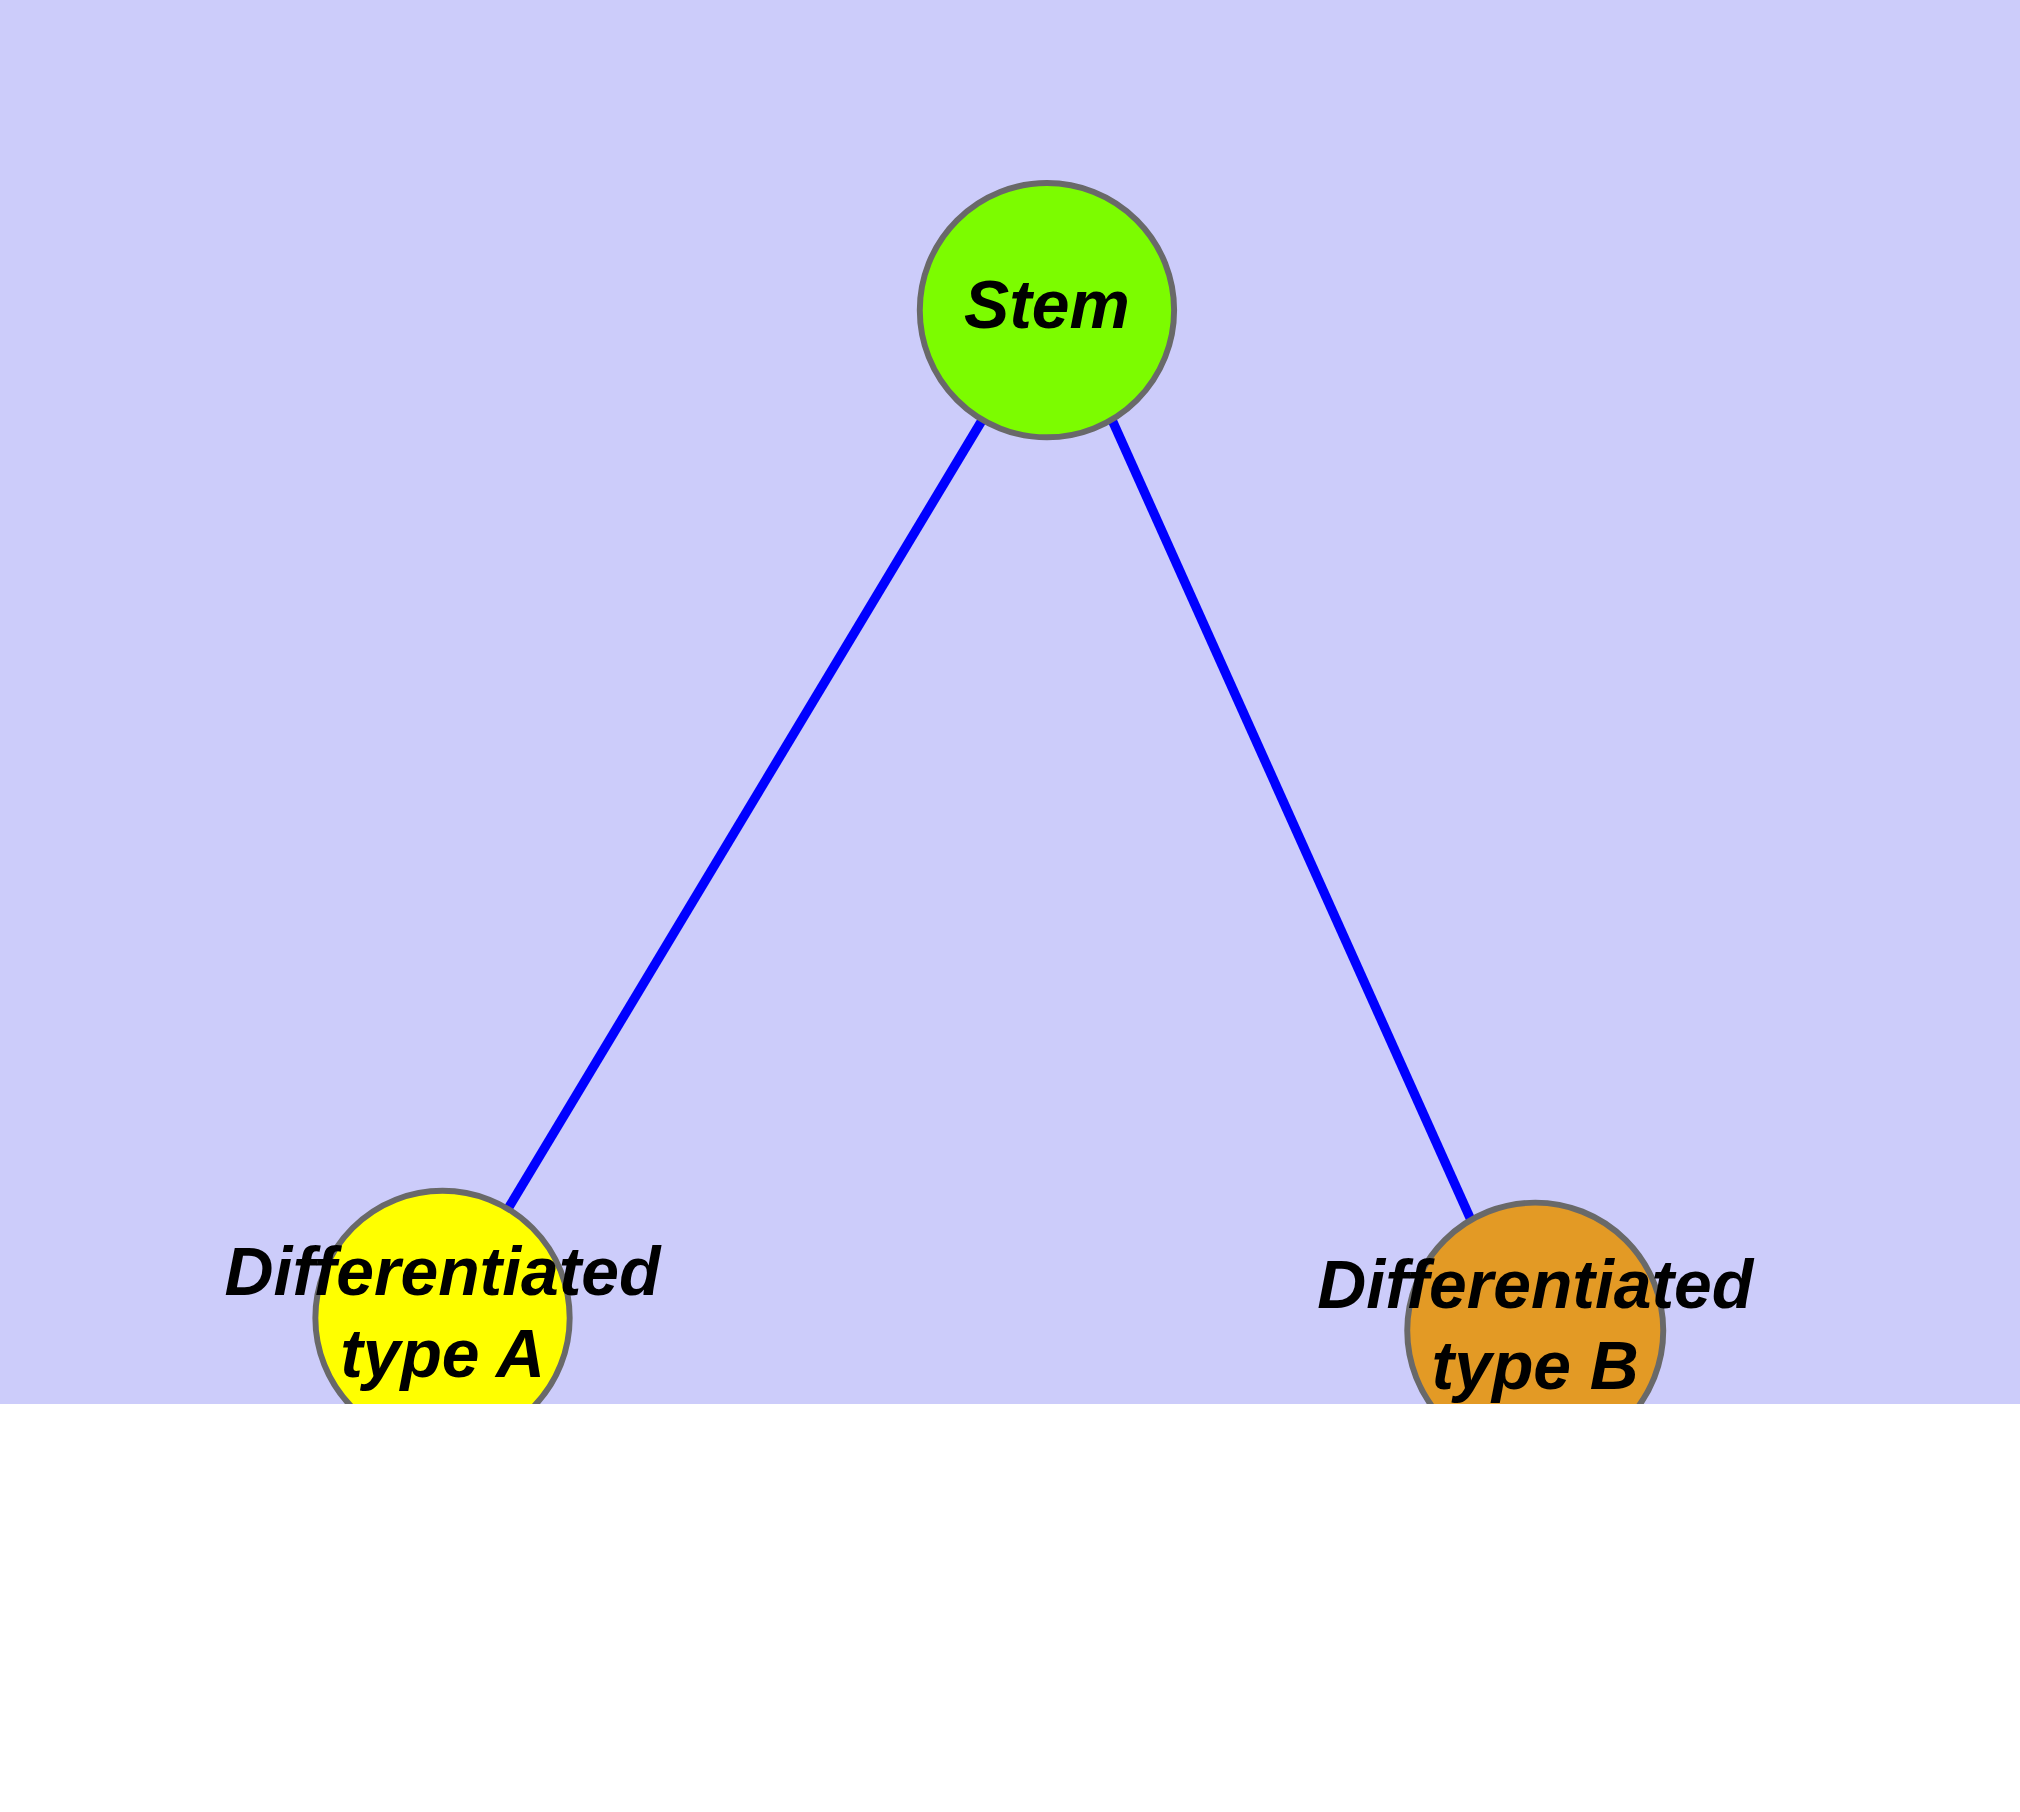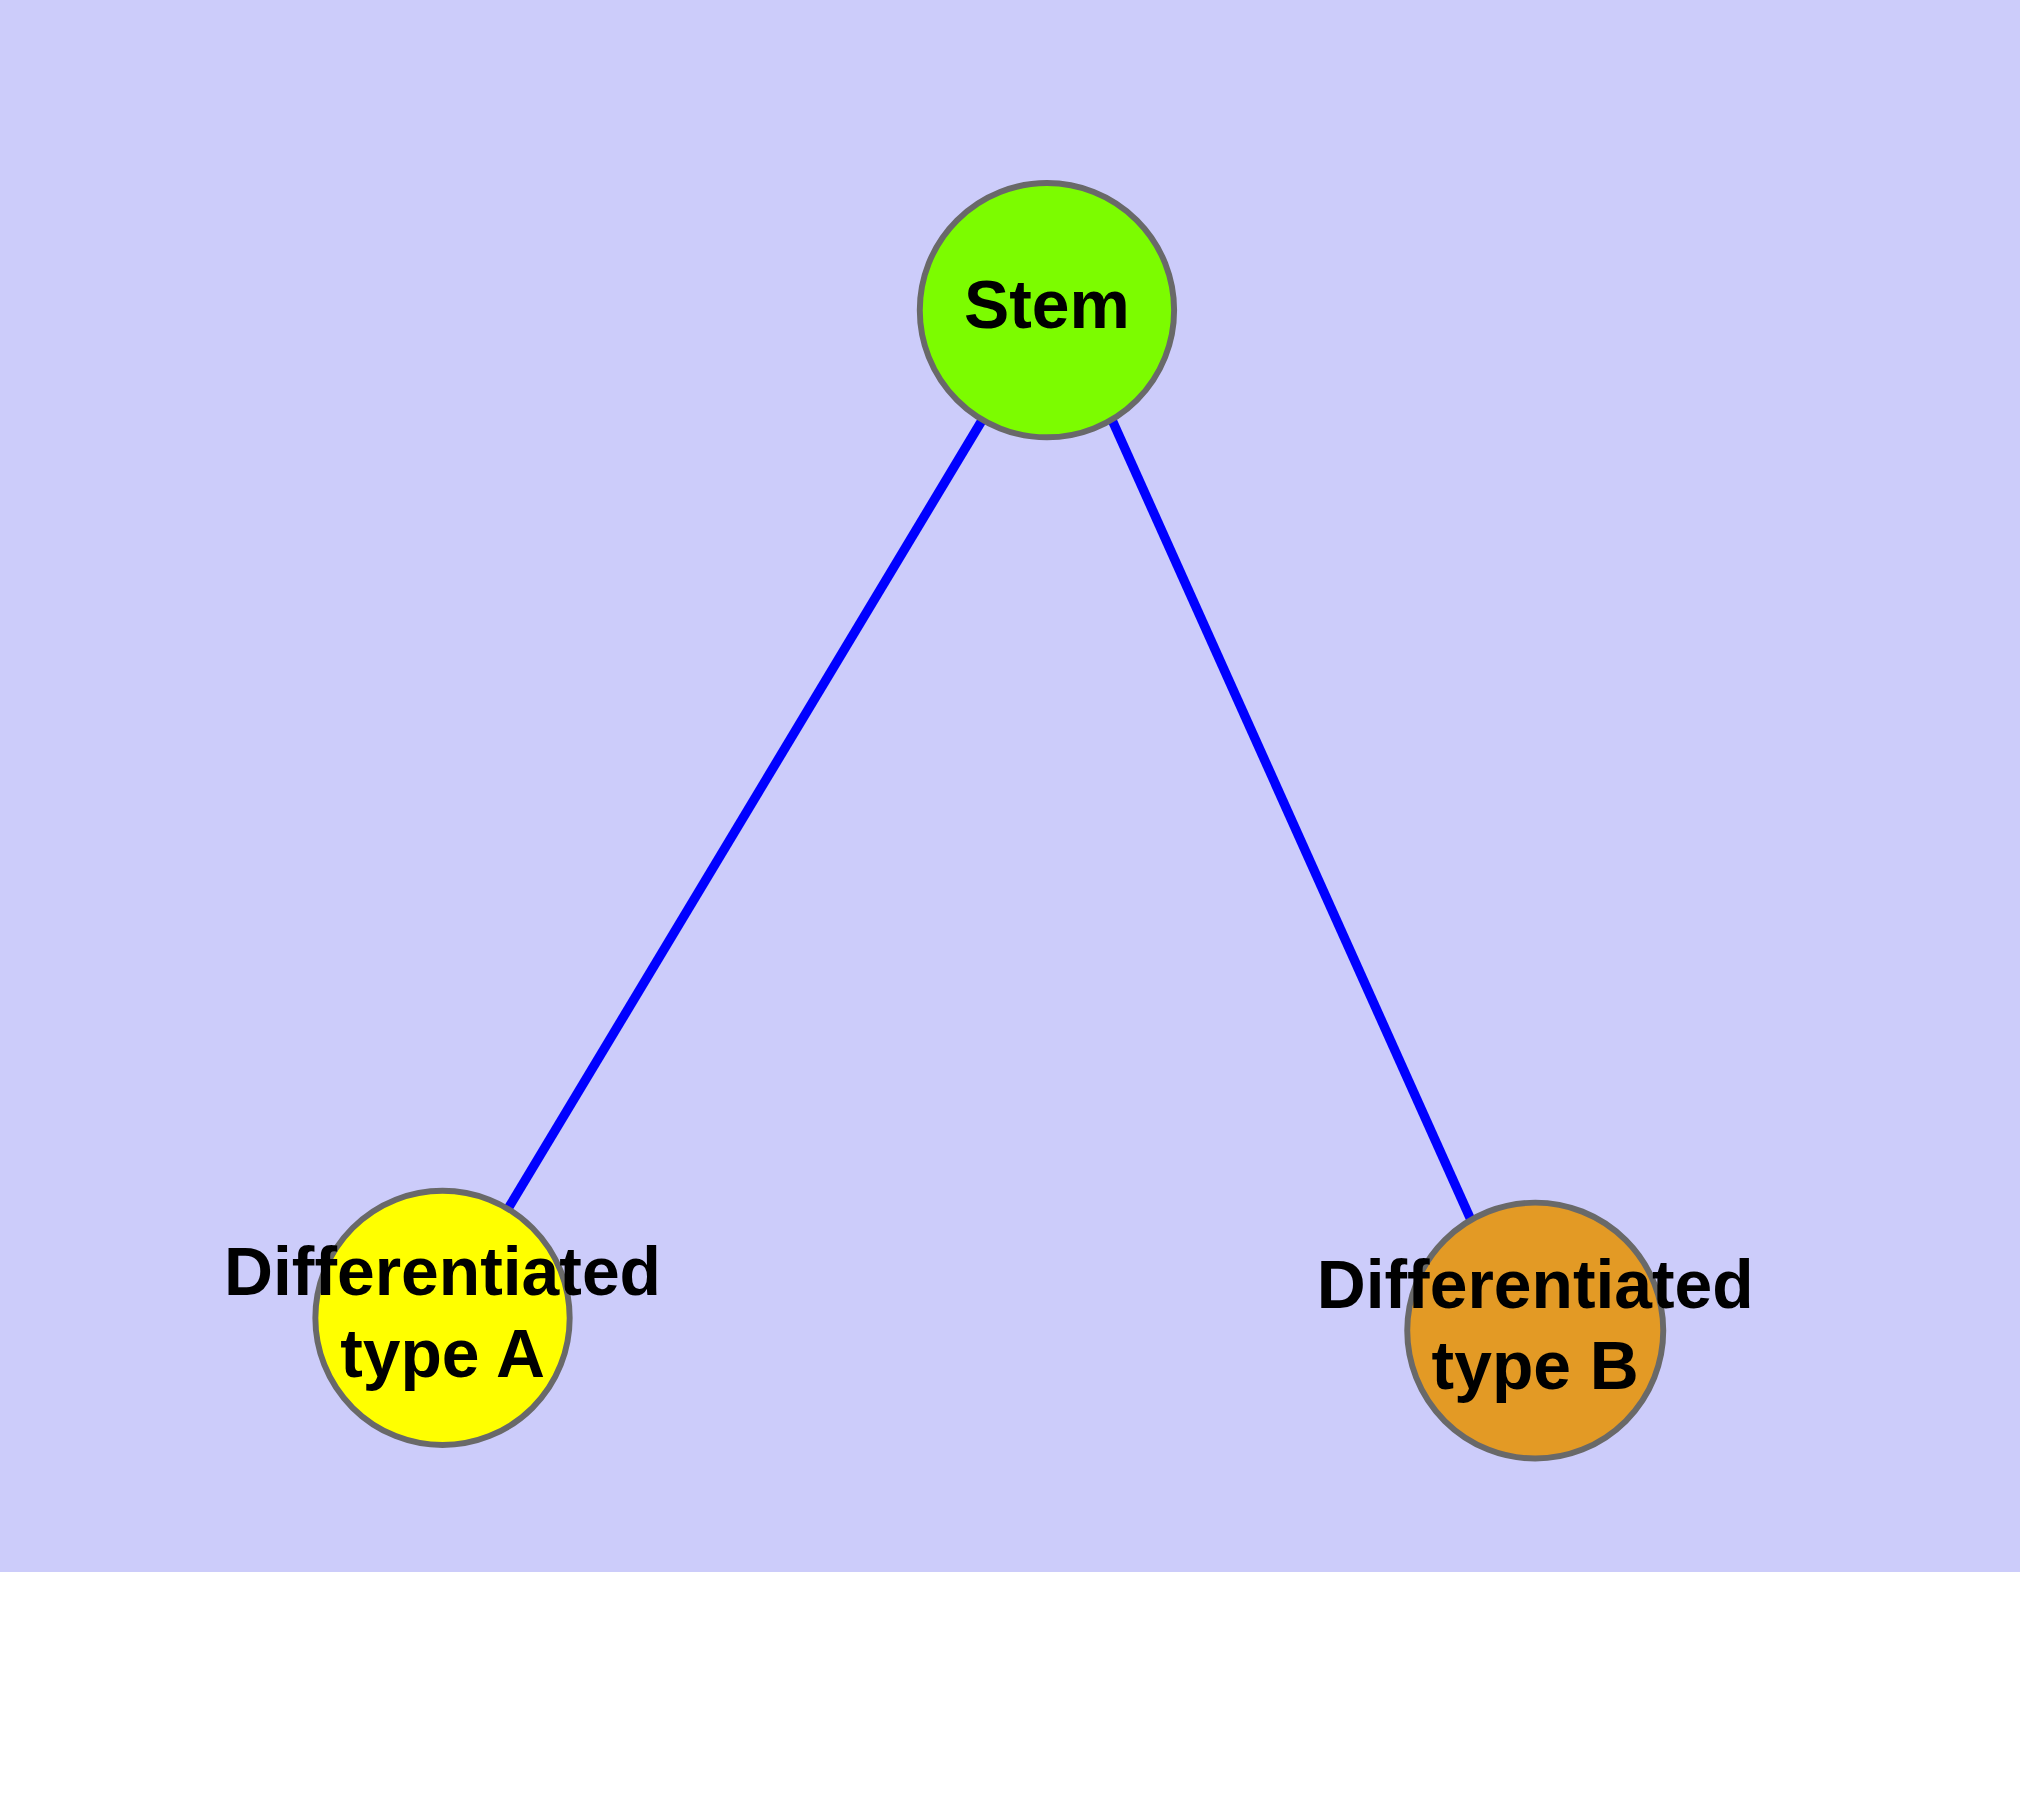--- a/index.html
+++ b/index.html
@@ -4,23 +4,24 @@
 <title>Cell Differentiation Graph</title>
 <style>
   html, body {
     margin: 0;
     padding: 0;
     background: #ffffff;
   }
   #canvas {
     position: relative;
     width: 2021px;
-    height: 1572px;
+    height: 1404px;
     overflow: hidden;
     font-family: "Liberation Sans", "DejaVu Sans", sans-serif;
+    font-style: italic;
   }
   #graph-svg {
     position: absolute;
     top: 0;
     left: 0;
     width: 2021px;
     height: 1812px;
     display: block;
   }
   .node-circle {

